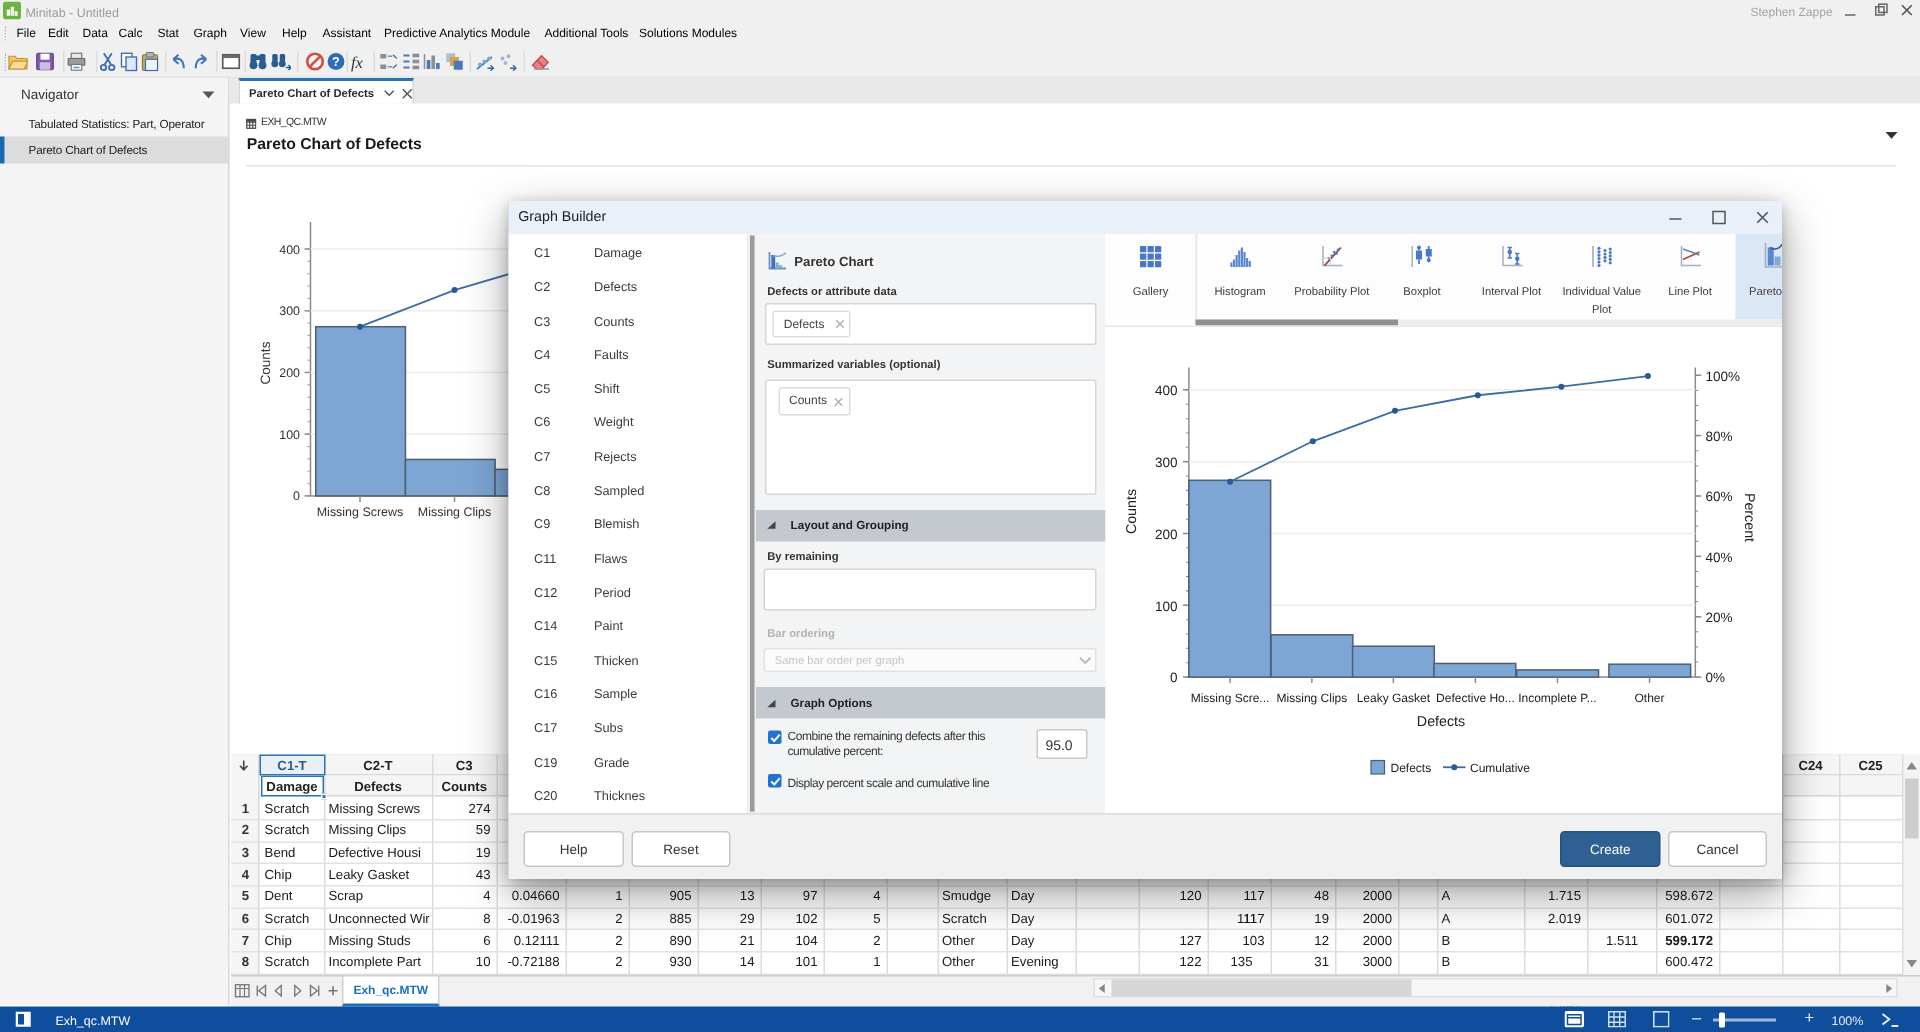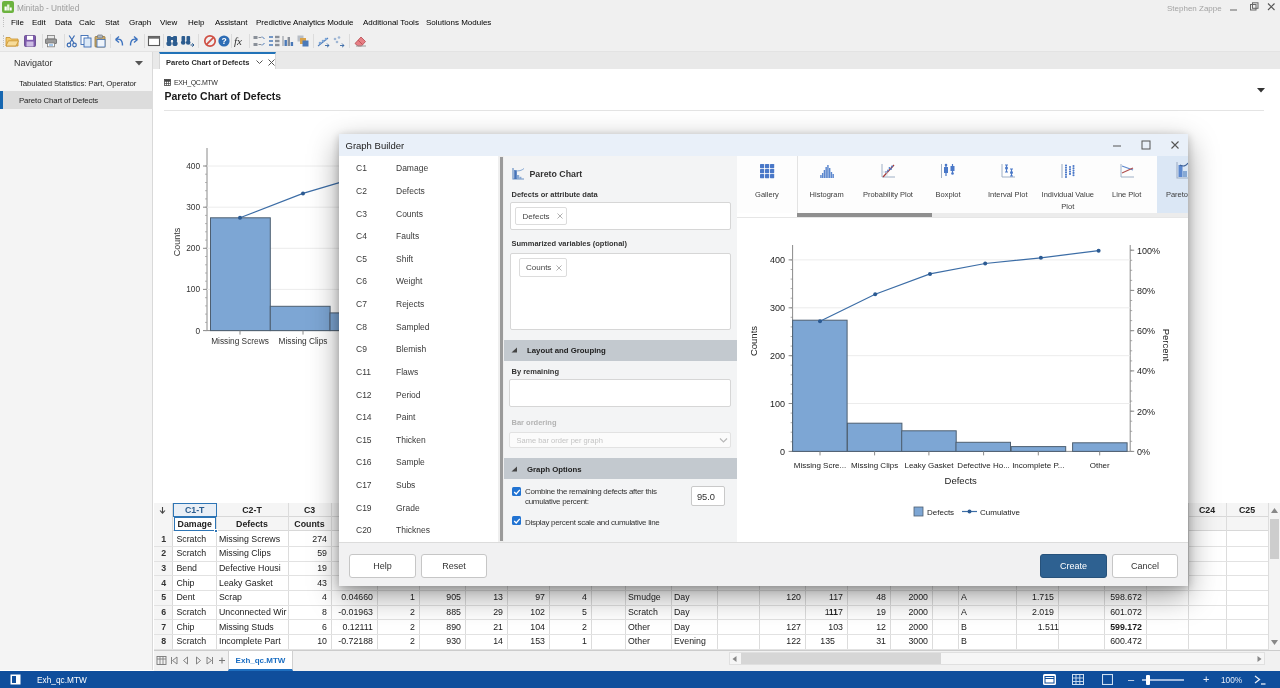--- a/index.html
+++ b/index.html
@@ -371,31 +371,31 @@
 <div class="tx" style="left:503.0px;top:626.72px;font-size:8.8px;color:#1a1a1a;font-weight:normal;transform:translate(-100%,-50%);">21</div>
 <div class="tx" style="left:545.0px;top:626.72px;font-size:8.8px;color:#1a1a1a;font-weight:normal;transform:translate(-100%,-50%);">104</div>
 <div class="tx" style="left:587.0px;top:626.72px;font-size:8.8px;color:#1a1a1a;font-weight:normal;transform:translate(-100%,-50%);">2</div>
 <div class="tx" style="left:628.0px;top:626.72px;font-size:8.8px;color:#1a1a1a;font-weight:normal;transform:translateY(-50%);">Other</div>
 <div class="tx" style="left:674.0px;top:626.72px;font-size:8.8px;color:#1a1a1a;font-weight:normal;transform:translateY(-50%);">Day</div>
 <div class="tx" style="left:801.0px;top:626.72px;font-size:8.8px;color:#1a1a1a;font-weight:normal;transform:translate(-100%,-50%);">127</div>
 <div class="tx" style="left:843.0px;top:626.72px;font-size:8.8px;color:#1a1a1a;font-weight:normal;transform:translate(-100%,-50%);">103</div>
 <div class="tx" style="left:886.0px;top:626.72px;font-size:8.8px;color:#1a1a1a;font-weight:normal;transform:translate(-100%,-50%);">12</div>
 <div class="tx" style="left:928.0px;top:626.72px;font-size:8.8px;color:#1a1a1a;font-weight:normal;transform:translate(-100%,-50%);">2000</div>
 <div class="tx" style="left:961.0px;top:626.72px;font-size:8.8px;color:#1a1a1a;font-weight:normal;transform:translateY(-50%);">B</div>
-<div class="tx" style="left:1059px;top:626.72px;font-size:8.8px;color:#1a1a1a;font-weight:normal;transform:translate(-100%,-50%);">1.511</div>
+<div class="tx" style="left:1092px;top:626.72px;font-size:8.8px;color:#1a1a1a;font-weight:normal;transform:translate(-100%,-50%);">1.511</div>
 <div class="tx" style="left:1142.0px;top:626.72px;font-size:8.8px;color:#1a1a1a;font-weight:bold;transform:translate(-100%,-50%);">599.172</div>
 <div class="tx" style="left:163.7px;top:641.4px;font-size:8.8px;color:#333;font-weight:bold;transform:translate(-50%,-50%);">8</div>
 <div class="tx" style="left:176.4px;top:641.4px;font-size:8.8px;color:#1a1a1a;font-weight:normal;transform:translateY(-50%);">Scratch</div>
 <div class="tx" style="left:219.0px;top:641.4px;font-size:8.8px;color:#1a1a1a;font-weight:normal;transform:translateY(-50%);">Incomplete Part</div>
 <div class="tx" style="left:327.0px;top:641.4px;font-size:8.8px;color:#1a1a1a;font-weight:normal;transform:translate(-100%,-50%);">10</div>
 <div class="tx" style="left:373.0px;top:641.4px;font-size:8.8px;color:#1a1a1a;font-weight:normal;transform:translate(-100%,-50%);">-0.72188</div>
 <div class="tx" style="left:415.0px;top:641.4px;font-size:8.8px;color:#1a1a1a;font-weight:normal;transform:translate(-100%,-50%);">2</div>
 <div class="tx" style="left:461.0px;top:641.4px;font-size:8.8px;color:#1a1a1a;font-weight:normal;transform:translate(-100%,-50%);">930</div>
 <div class="tx" style="left:503.0px;top:641.4px;font-size:8.8px;color:#1a1a1a;font-weight:normal;transform:translate(-100%,-50%);">14</div>
-<div class="tx" style="left:545.0px;top:641.4px;font-size:8.8px;color:#1a1a1a;font-weight:normal;transform:translate(-100%,-50%);">153</div>
+<div class="tx" style="left:545.0px;top:641.4px;font-size:8.8px;color:#1a1a1a;font-weight:normal;transform:translate(-100%,-50%);">101</div>
 <div class="tx" style="left:587.0px;top:641.4px;font-size:8.8px;color:#1a1a1a;font-weight:normal;transform:translate(-100%,-50%);">1</div>
 <div class="tx" style="left:628.0px;top:641.4px;font-size:8.8px;color:#1a1a1a;font-weight:normal;transform:translateY(-50%);">Other</div>
 <div class="tx" style="left:674.0px;top:641.4px;font-size:8.8px;color:#1a1a1a;font-weight:normal;transform:translateY(-50%);">Evening</div>
 <div class="tx" style="left:801.0px;top:641.4px;font-size:8.8px;color:#1a1a1a;font-weight:normal;transform:translate(-100%,-50%);">122</div>
 <div class="tx" style="left:835px;top:641.4px;font-size:8.8px;color:#1a1a1a;font-weight:normal;transform:translate(-100%,-50%);">135</div>
 <div class="tx" style="left:886.0px;top:641.4px;font-size:8.8px;color:#1a1a1a;font-weight:normal;transform:translate(-100%,-50%);">31</div>
 <div class="tx" style="left:928.0px;top:641.4px;font-size:8.8px;color:#1a1a1a;font-weight:normal;transform:translate(-100%,-50%);">3000</div>
 <div class="tx" style="left:961.0px;top:641.4px;font-size:8.8px;color:#1a1a1a;font-weight:normal;transform:translateY(-50%);">B</div>
 <div class="tx" style="left:1054.0px;top:671px;font-size:8.8px;color:#1a1a1a;font-weight:normal;transform:translate(-100%,-50%);">1.457</div>
 <div class="tx" style="left:1142.0px;top:641.4px;font-size:8.8px;color:#1a1a1a;font-weight:normal;transform:translate(-100%,-50%);">600.472</div>

